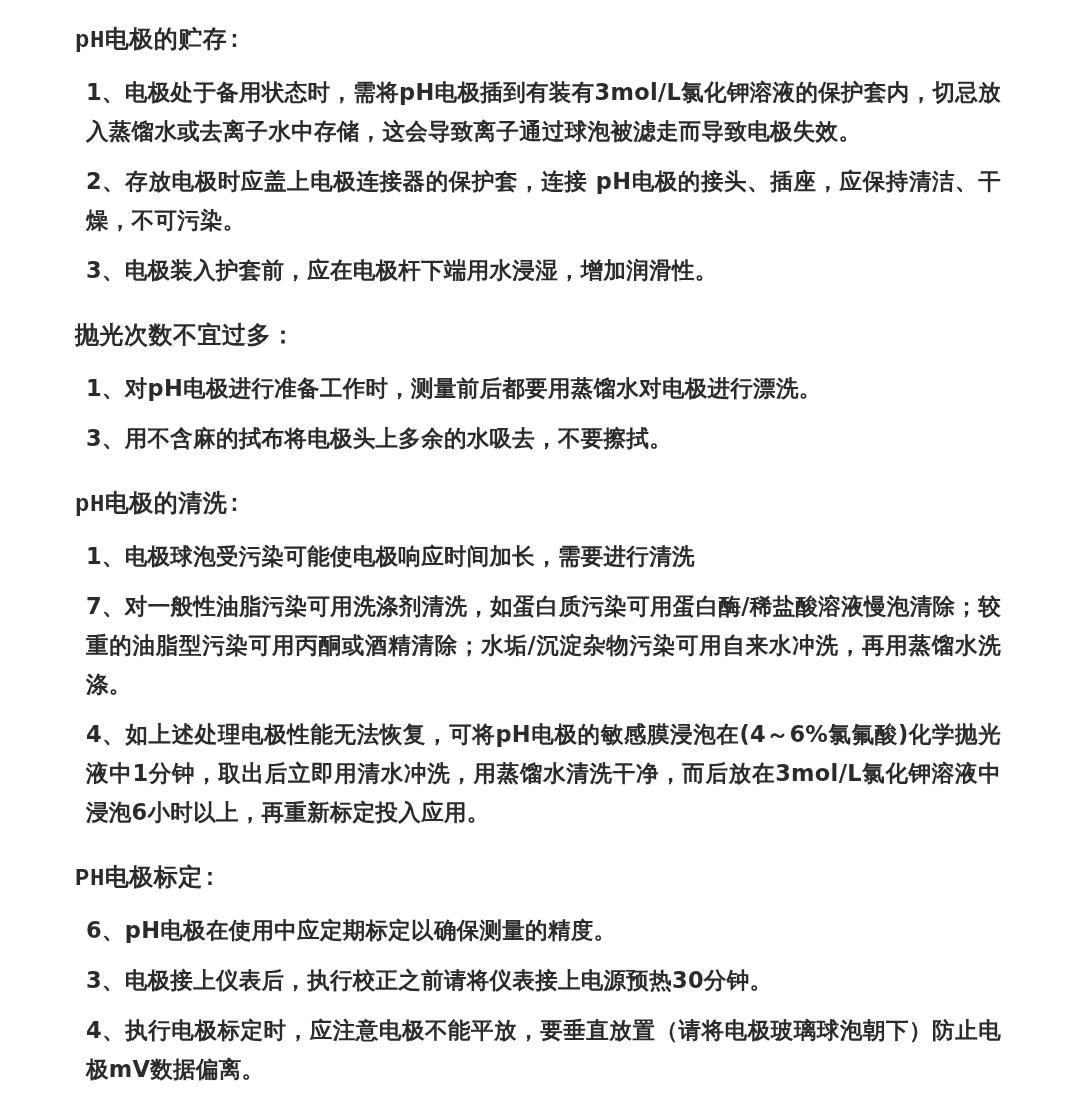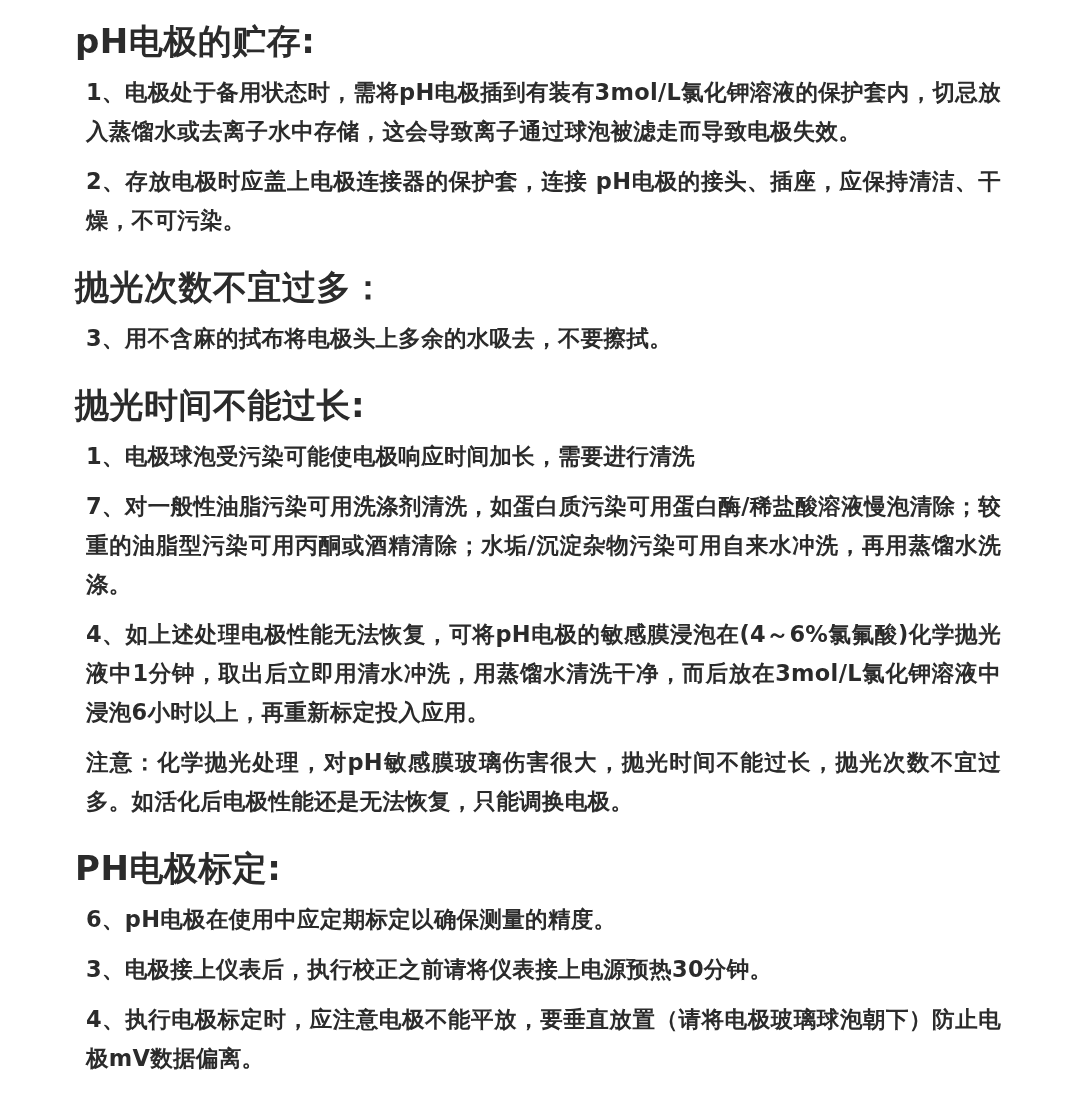--- a/index.html
+++ b/index.html
@@ -11,58 +11,60 @@
     width: 1080px;
     height: 1114px;
     box-sizing: border-box;
     padding: 20px 68px 10px 75px;
     font-family: "DejaVu Sans", "Liberation Sans", sans-serif;
     color: #2b2b2b;
     overflow: hidden;
   }
   .doc-section { margin: 0 0 14px 0; }
   .section-heading {
-    font-size: 34px;
+    font-size: 24px;
     font-weight: bold;
     line-height: 42px;
     margin: 26px 0 6px 0;
     letter-spacing: 0.5px;
+    font-family: Liberation Mono, monospace;
   }
   .doc-section:first-child .section-heading { margin-top: 0; }
   .section-item {
     font-size: 22.5px;
     font-weight: bold;
     line-height: 39px;
     margin: 11px;
     letter-spacing: 0.3px;
     text-align: justify;
   }
 </style>
 </head>
 <body>
 
 <div>
 
   <section class="doc-section">
     <h2 class="section-heading">pH电极的贮存:</h2>
     <p class="section-item">1、电极处于备用状态时，需将pH电极插到有装有3mol/L氯化钾溶液的保护套内，切忌放入蒸馏水或去离子水中存储，这会导致离子通过球泡被滤走而导致电极失效。</p>
     <p class="section-item">2、存放电极时应盖上电极连接器的保护套，连接 pH电极的接头、插座，应保持清洁、干燥，不可污染。</p>
+    <p class="section-item">3、电极装入护套前，应在电极杆下端用水浸湿，增加润滑性。</p>
   </section>
 
   <section class="doc-section">
     <h2 class="section-heading">抛光次数不宜过多：</h2>
+    <p class="section-item">1、对pH电极进行准备工作时，测量前后都要用蒸馏水对电极进行漂洗。</p>
     <p class="section-item">3、用不含麻的拭布将电极头上多余的水吸去，不要擦拭。</p>
   </section>
 
   <section class="doc-section">
-    <h2 class="section-heading">抛光时间不能过长:</h2>
+    <h2 class="section-heading">pH电极的清洗:</h2>
     <p class="section-item">1、电极球泡受污染可能使电极响应时间加长，需要进行清洗</p>
     <p class="section-item">7、对一般性油脂污染可用洗涤剂清洗，如蛋白质污染可用蛋白酶/稀盐酸溶液慢泡清除；较重的油脂型污染可用丙酮或酒精清除；水垢/沉淀杂物污染可用自来水冲洗，再用蒸馏水洗涤。</p>
     <p class="section-item">4、如上述处理电极性能无法恢复，可将pH电极的敏感膜浸泡在(4～6%氯氟酸)化学抛光液中1分钟，取出后立即用清水冲洗，用蒸馏水清洗干净，而后放在3mol/L氯化钾溶液中浸泡6小时以上，再重新标定投入应用。</p>
-    <p class="section-item">注意：化学抛光处理，对pH敏感膜玻璃伤害很大，抛光时间不能过长，抛光次数不宜过多。如活化后电极性能还是无法恢复，只能调换电极。</p>
   </section>
 
   <section class="doc-section">
     <h2 class="section-heading">PH电极标定:</h2>
     <p class="section-item">6、pH电极在使用中应定期标定以确保测量的精度。</p>
     <p class="section-item">3、电极接上仪表后，执行校正之前请将仪表接上电源预热30分钟。</p>
     <p class="section-item">4、执行电极标定时，应注意电极不能平放，要垂直放置（请将电极玻璃球泡朝下）防止电极mV数据偏离。</p>
 
   </section>
 

